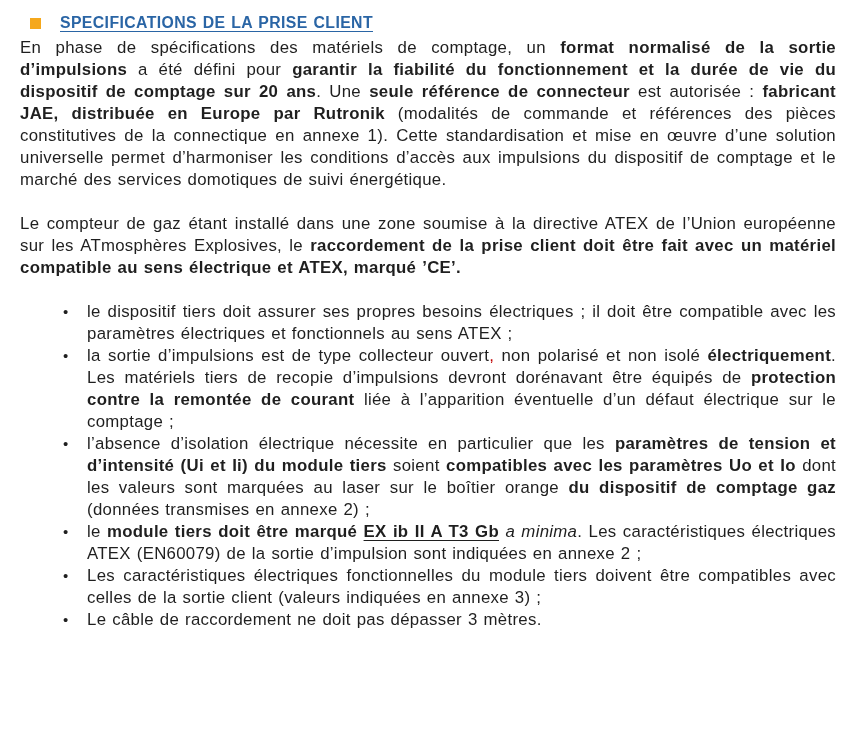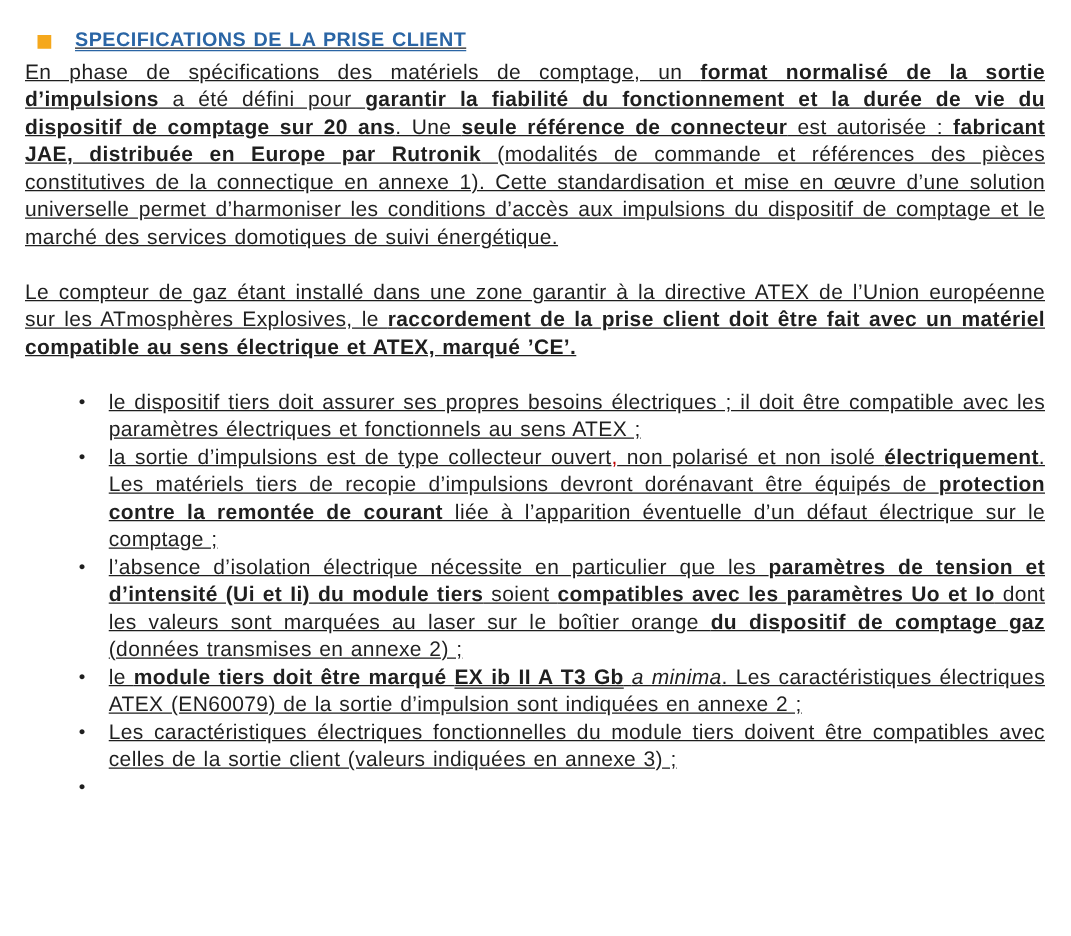--- a/index.html
+++ b/index.html
@@ -12,24 +12,23 @@
     height: 749px;
     overflow: hidden;
     font-family: "Liberation Sans", "DejaVu Sans", sans-serif;
     font-size: 16.8px;
     line-height: 22px;
     letter-spacing: 0.3px;
     word-spacing: 1px;
     color: #1f1f1f;
   }
   .page {
-    padding: 20px 21px 0 20px;
+    padding: 10px 21px 0 20px;
     box-sizing: border-box;
     width: 857px;
-    text-decoration: underline;
   }
   .heading {
     display: flex;
     align-items: center;
     margin: 2px 0 3px 10px;
   }
   .bullet-square {
     width: 11px;
     height: 11px;
     flex: 0 0 11px;
@@ -73,25 +72,25 @@
 <div class="page">
 
   <div class="heading">
     <span class="bullet-square" style="background: rgb(245, 168, 28);"></span>
     <span class="heading-text" style="color: rgb(42, 101, 165);">SPECIFICATIONS DE LA PRISE CLIENT</span>
   </div>
 
 
   <p class="para"><span>En phase de spécifications des matériels de comptage, un </span><span style="font-weight: bold;">format normalisé de la sortie d’impulsions</span><span> a été défini pour </span><span style="font-weight: bold;">garantir la fiabilité du fonctionnement et la durée de vie du dispositif de comptage sur 20 ans</span><span>. Une </span><span style="font-weight: bold;">seule référence de connecteur</span><span> est autorisée&nbsp;: </span><span style="font-weight: bold;">fabricant JAE, distribuée en Europe par Rutronik</span><span> (modalités de commande et références des pièces constitutives de la connectique en annexe 1). Cette standardisation et mise en œuvre d’une solution universelle permet d’harmoniser les conditions d’accès aux impulsions du dispositif de comptage et le marché des services domotiques de suivi énergétique.</span></p>
 
-  <p class="para"><span>Le compteur de gaz étant installé dans une zone garantir à la directive ATEX de l’Union européenne sur les ATmosphères Explosives, le </span><span style="font-weight: bold;">raccordement de la prise client doit être fait avec un matériel compatible au sens électrique et ATEX, marqué ’CE’.</span></p>
+  <p class="para"><span>Le compteur de gaz étant installé dans une zone soumise à la directive ATEX de l’Union européenne sur les ATmosphères Explosives, le </span><span style="font-weight: bold;">raccordement de la prise client doit être fait avec un matériel compatible au sens électrique et ATEX, marqué ’CE’.</span></p>
 
 
   <ul class="constraints">
     <li><span class="marker">•</span><span><span>le dispositif tiers doit assurer ses propres besoins électriques&nbsp;; il doit être compatible avec les paramètres électriques et fonctionnels au sens ATEX&nbsp;;</span></span></li>
     <li><span class="marker">•</span><span><span>la sortie d’impulsions est de type collecteur ouvert</span><span style="color: rgb(192, 0, 0);">,</span><span> non polarisé et non isolé </span><span style="font-weight: bold;">électriquement</span><span>. Les matériels tiers de recopie d’impulsions devront dorénavant être équipés de </span><span style="font-weight: bold;">protection contre la remontée de courant</span><span> liée à l’apparition éventuelle d’un défaut électrique sur le comptage&nbsp;;</span></span></li>
     <li><span class="marker">•</span><span><span>l’absence d’isolation électrique nécessite en particulier que les </span><span style="font-weight: bold;">paramètres de tension et d’intensité (Ui et Ii) du module tiers</span><span> soient </span><span style="font-weight: bold;">compatibles avec les paramètres Uo et Io</span><span> dont les valeurs sont marquées au laser sur le boîtier orange </span><span style="font-weight: bold;">du dispositif de comptage gaz</span><span> (données transmises en annexe 2)&nbsp;;</span></span></li>
     <li><span class="marker">•</span><span><span>le </span><span style="font-weight: bold;">module tiers doit être marqué </span><span style="font-weight: bold; text-decoration: underline; text-underline-offset: 3px;">EX ib II A T3 Gb</span><span> </span><span style="font-style: italic;">a minima</span><span>. Les caractéristiques électriques ATEX (EN60079) de la sortie d’impulsion sont indiquées en annexe 2&nbsp;;</span></span></li>
     <li><span class="marker">•</span><span><span>Les caractéristiques électriques fonctionnelles du module tiers doivent être compatibles avec celles de la sortie client (valeurs indiquées en annexe 3)&nbsp;;</span></span></li>
-    <li><span class="marker">•</span></li>
+    <li><span class="marker">•</span><span><span>Le câble de raccordement ne doit pas dépasser 3 mètres.</span></span></li>
   </ul>
 
 </div>
 
 </body></html>

